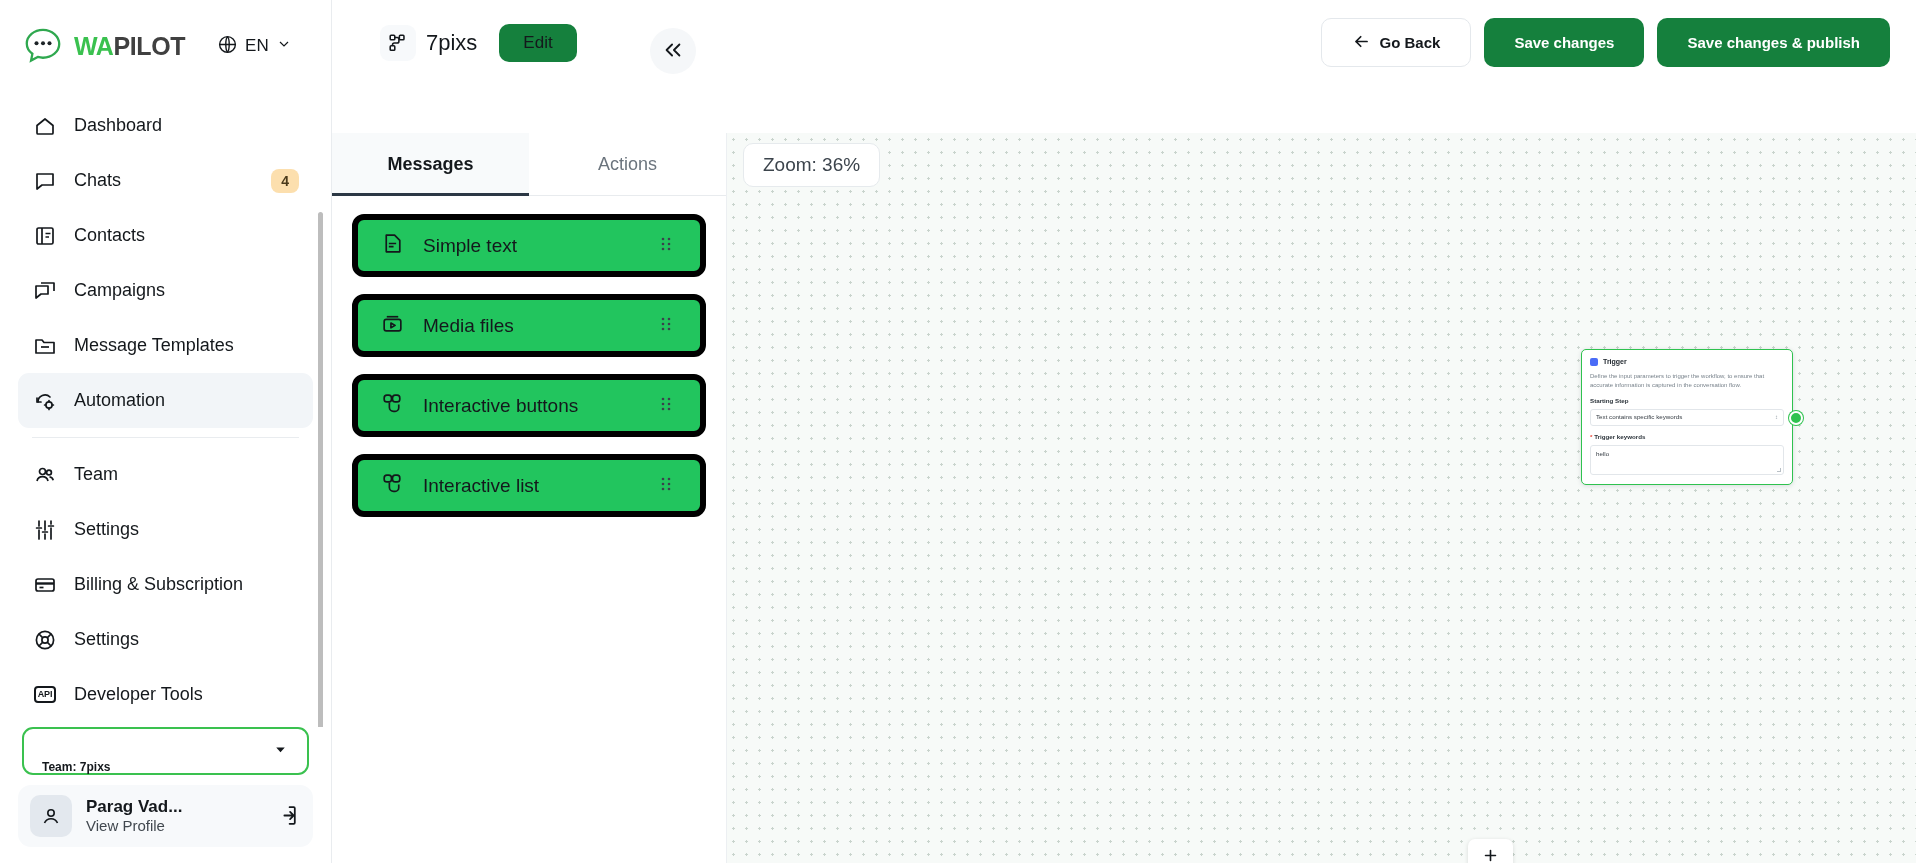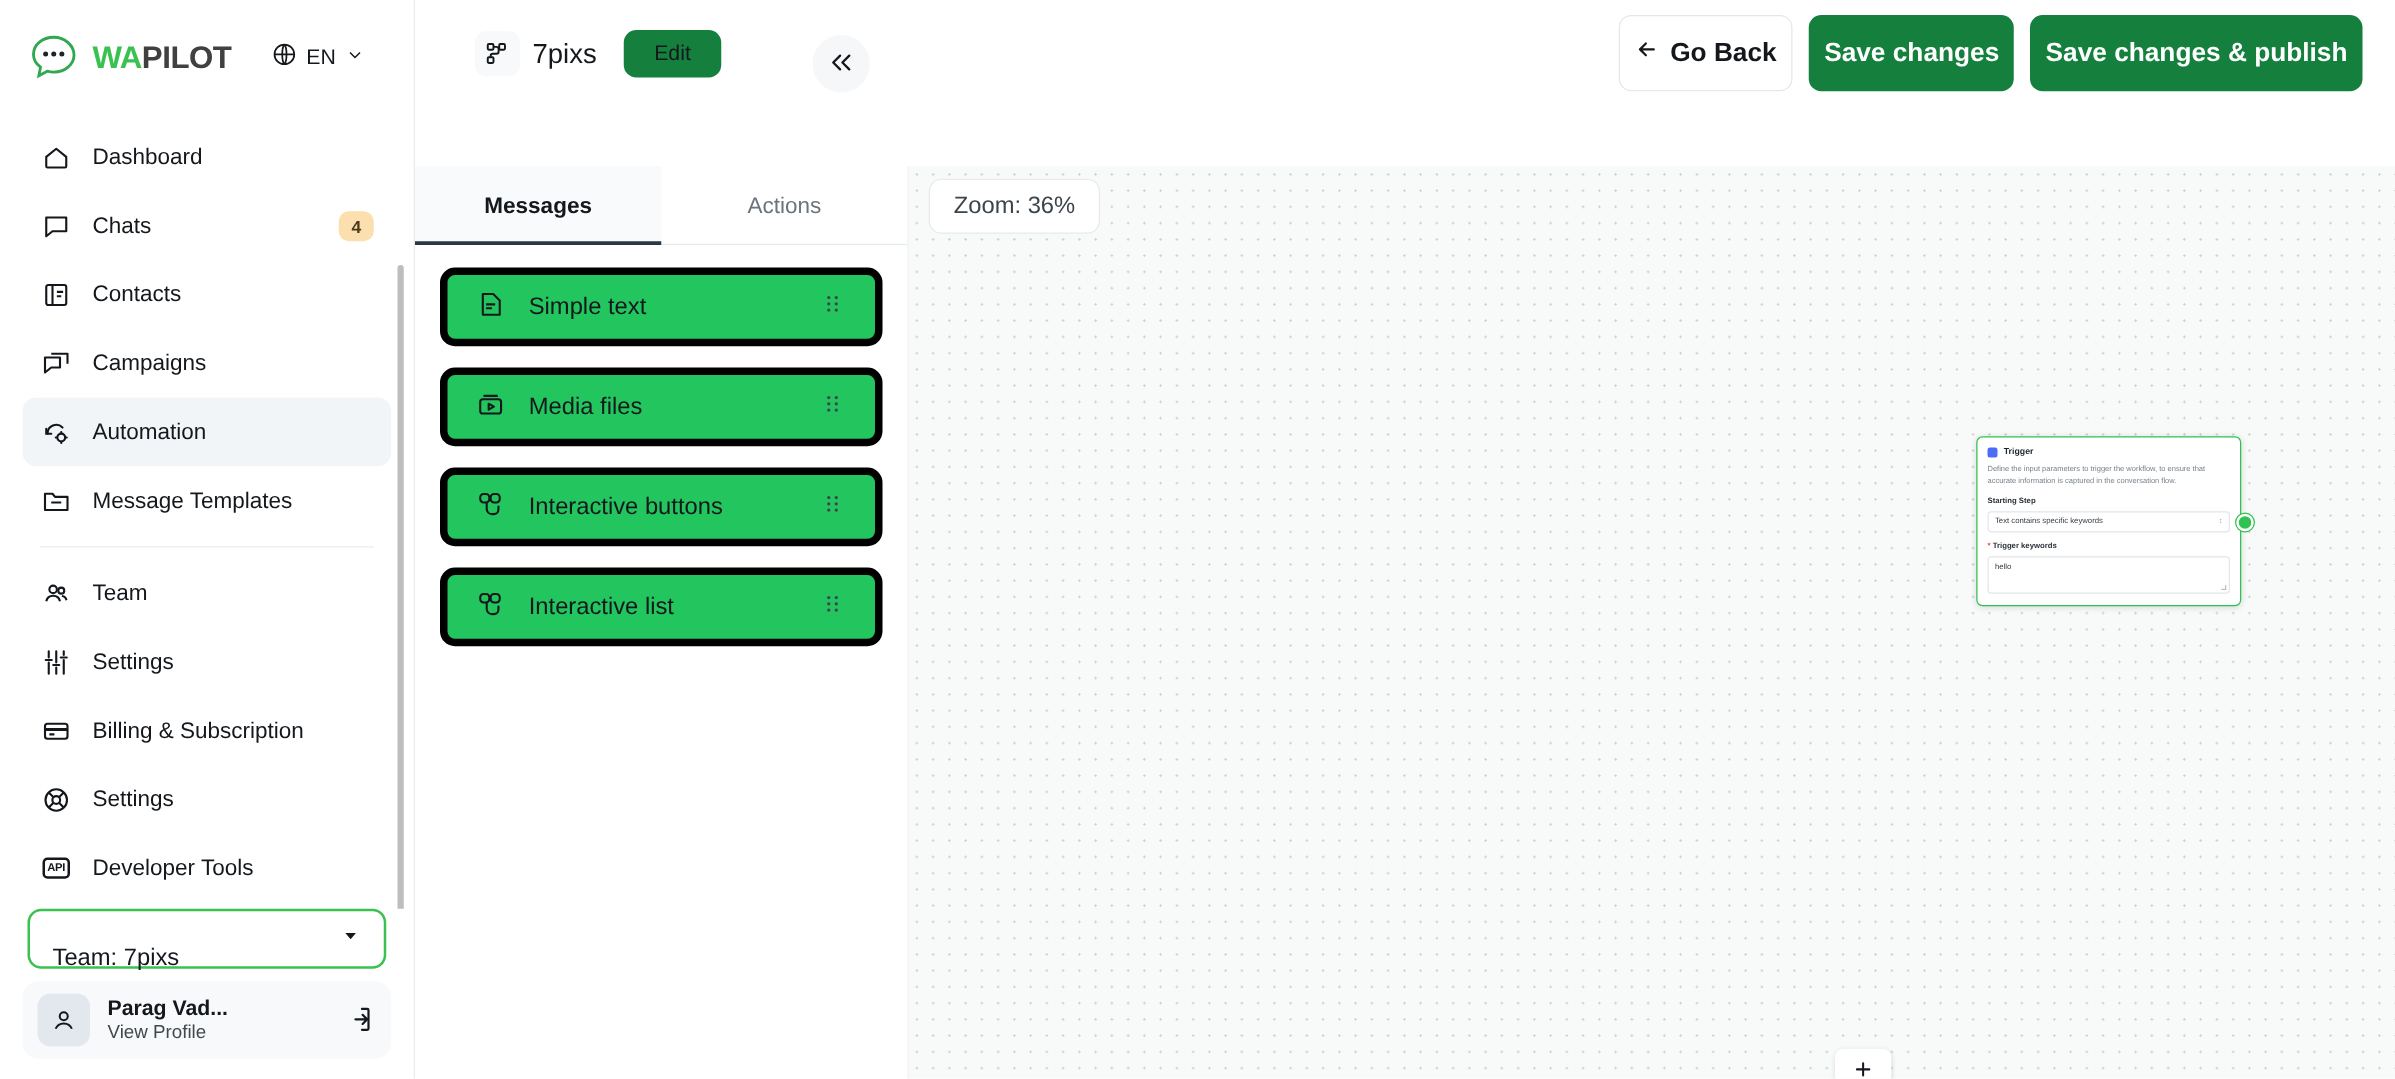--- a/index.html
+++ b/index.html
@@ -43,43 +43,43 @@
     padding: 2px 2px; letter-spacing: -0.2px; line-height: 1;
   }
 
   .scroll-track { position: absolute; right: 8px; top: 120px; width: 5px; height: 540px; }
   .scroll-thumb { width: 5px; height: 540px; background: #bdbdbd; border-radius: 3px; }
 
   .team-box {
     margin: 0 22px 10px 22px; height: 48px; border: 2px solid #3ac14f; border-radius: 11px;
     display: flex; align-items: center; padding: 0 18px; cursor: pointer;
   }
-  .team-box .t { font-size: 19px; color: #14181c; font-weight: 400; margin-top: 32px; }
+  .team-box .t { font-size: 12px; color: #14181c; font-weight: 700; margin-top: 32px; }
   .profile {
     margin: 0 18px 16px 18px; height: 62px; background: #f7f9fb; border-radius: 13px;
     display: flex; align-items: center; padding: 0 12px; gap: 14px; cursor: pointer;
   }
   .avatar { width: 42px; height: 42px; border-radius: 10px; background: #e3e8ee; display: flex; align-items: center; justify-content: center; flex: 0 0 42px;}
   .profile .nm { font-size: 17px; font-weight: 700; color: #14181c; line-height: 1.25; }
   .profile .vp { font-size: 15px; color: #41484f; line-height: 1.25; }
   .logout { margin-left: auto; width: 26px; height: 26px; }
 
   
   .main { flex: 1 1 auto; position: relative; display: flex; flex-direction: column; min-width: 0; gap: 48px; }
   .topbar { height: 85px; display: flex; align-items: center; padding: 0 26px 0 48px; background: #fff; position: relative; z-index: 6;}
   .flow-icon-box { width: 36px; height: 36px; display: flex; align-items: center; justify-content: center; border-radius: 9px; background: #f7f9fb;}
   .flow-name { font-size: 22px; color: #14181c; margin-left: 10px; font-weight: 400;}
   .edit-btn {
     margin-left: 22px; background: #15803d; border: none; border-radius: 10px;
     padding: 9px 24px; font-size: 17px; color: #14181c; cursor: pointer; font-family: inherit;
   }
   .top-actions { margin-left: auto; display: flex; align-items: center; gap: 13px; }
   .btn {
-    border: none; border-radius: 10px; font-size: 21px; font-weight: 700; cursor: pointer;
-    font-family: inherit; display: flex; align-items: center; gap: 9px; height: 61px; padding: 0 12px;
+    border: none; border-radius: 10px; font-size: 15px; font-weight: 700; cursor: pointer;
+    font-family: inherit; display: flex; align-items: center; gap: 9px; height: 49px; padding: 0 30px;
   }
   .btn-ghost { background: #fff; border: 1px solid #e4e8ec; color: #14181c; }
   .btn-green { background: #15803d; color: #fff; }
 
   .collapse-btn {
     position: absolute; left: 318px; top: 28px; width: 46px; height: 46px; border-radius: 50%;
     background: #f5f7f9; display: flex; align-items: center; justify-content: center;
     cursor: pointer; z-index: 20; border: none;
   }
 
@@ -217,39 +217,39 @@
       </div>
       <div class="nav-item">
         <span class="ico">
             <svg viewBox="0 0 24 24" width="24" height="24" fill="none" stroke="#14181c" stroke-width="1.7" stroke-linejoin="round">
               <path d="M3 7h12v8H8l-5 4z"></path>
               <path d="M8 4h13v8"></path>
             </svg>
           </span>
         <span>Campaigns</span>
       </div>
+      <div class="nav-item">
+        <span class="ico">
+            <svg viewBox="0 0 24 24" width="24" height="24" fill="none" stroke="#14181c" stroke-width="1.7" stroke-linejoin="round">
+              <path d="M3 6h6l2 2.5h10V19H3z"></path>
+              <path d="M8 13h8"></path>
+            </svg>
+          </span>
+        <span>Message Templates</span>
+      </div>
       <div class="nav-item active">
         <span class="ico">
             <svg viewBox="0 0 24 24" width="24" height="24" fill="none" stroke="#14181c" stroke-width="1.7" stroke-linecap="round">
               <path d="M5 13a7 7 0 0 1 12-5"></path>
               <path d="M4 9v4h4"></path>
               <circle cx="16" cy="16" r="3.1"></circle>
               <path d="M16 11.6v1M16 19.4v1M20.4 16h-1M12.6 16h-1"></path>
             </svg>
           </span>
         <span>Automation</span>
-      </div>
-      <div class="nav-item">
-        <span class="ico">
-            <svg viewBox="0 0 24 24" width="24" height="24" fill="none" stroke="#14181c" stroke-width="1.7" stroke-linejoin="round">
-              <path d="M3 6h6l2 2.5h10V19H3z"></path>
-              <path d="M8 13h8"></path>
-            </svg>
-          </span>
-        <span>Message Templates</span>
       </div>
       <div class="nav-sep"></div>
       <div class="nav-item">
         <span class="ico">
             <svg viewBox="0 0 24 24" width="24" height="24" fill="none" stroke="#14181c" stroke-width="1.7">
               <circle cx="9.5" cy="8.5" r="3"></circle>
               <circle cx="16" cy="9.5" r="2.4"></circle>
               <path d="M4 18c.7-3 2.9-4.4 5.5-4.4S14.3 15 15 18"></path>
               <path d="M16.5 13.8c2 .2 3.3 1.5 3.7 3.4"></path>
             </svg>

